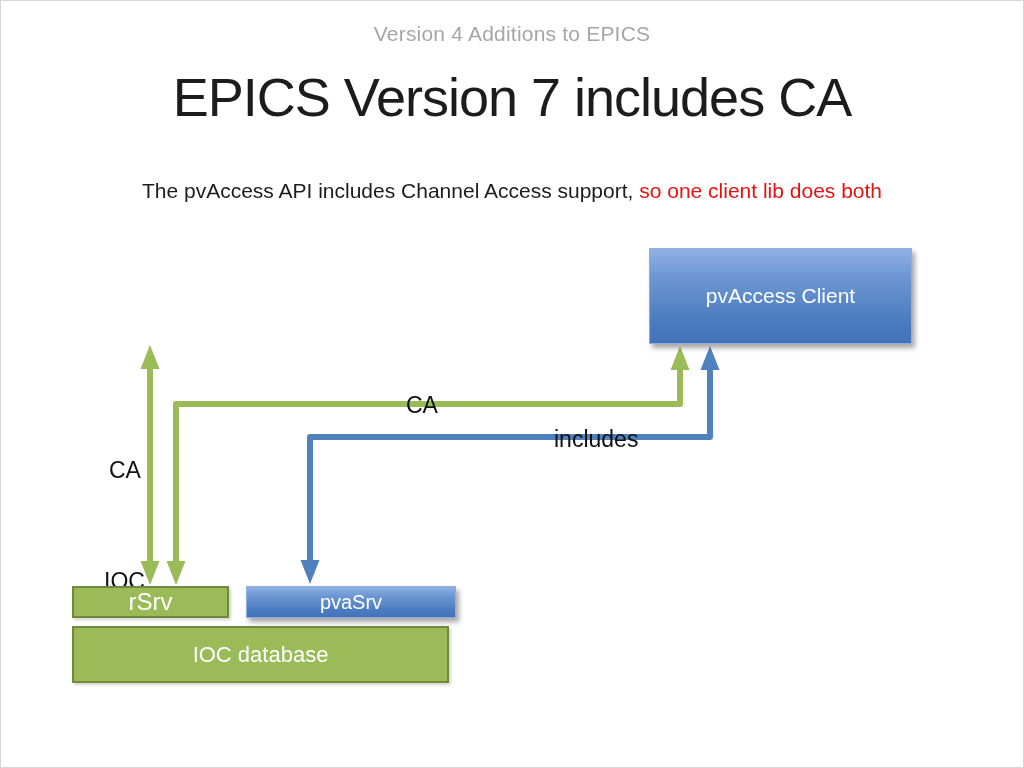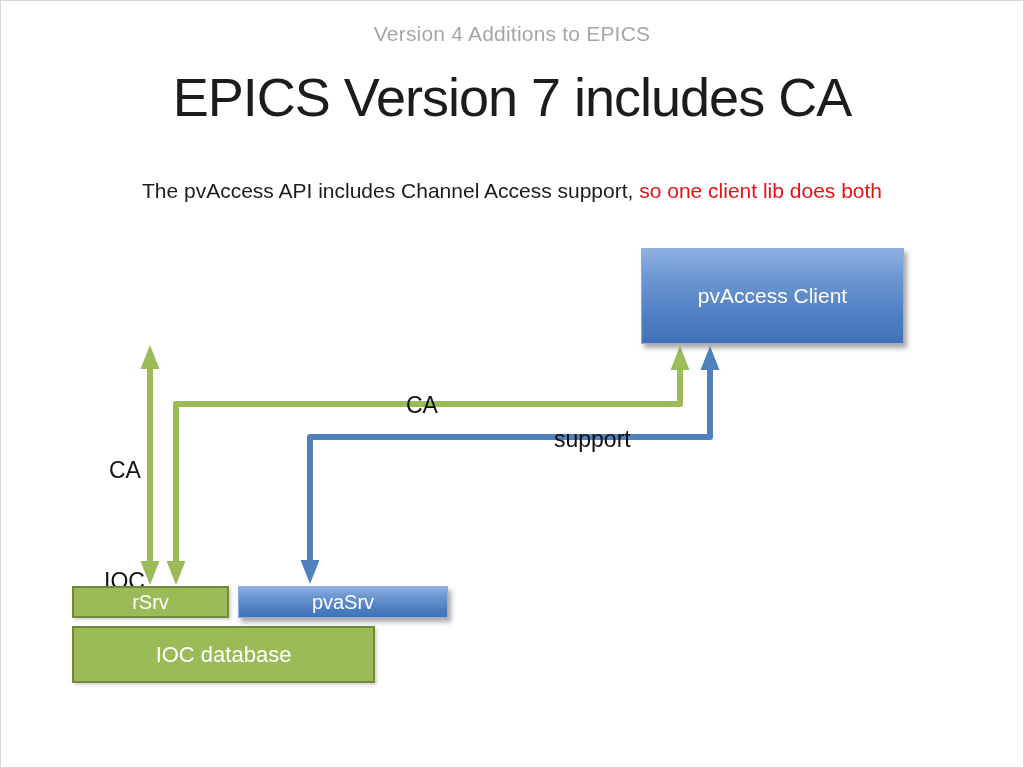--- a/index.html
+++ b/index.html
@@ -57,27 +57,28 @@
   }
   .green-box {
     background: #9bbb59;
     border: 2px solid #71893f;
     box-shadow: 2px 2px 3px rgba(0,0,0,0.18);
   }
   .blue-box {
     background: linear-gradient(180deg, #8fb0e2 0%, #6d97d2 30%, #4a7bc0 78%, #4372b8 100%);
     border: 1px solid #8fafdf;
     box-shadow: 3px 4px 5px rgba(60,60,60,0.45);
+    margin-left: 8px;
   }
 
   .box-cac   { left: 72px;  top: 246px; width: 290px; height: 97px;  font-size: 21px; }
   .box-pva   { left: 641px; top: 248px; width: 263px; height: 96px;  font-size: 21px; }
-  .box-rsrv  { left: 72px;  top: 586px; width: 157px; height: 32px;  font-size: 20px; }
+  .box-rsrv  { left: 72px;  top: 586px; width: 157px; height: 32px;  font-size: 24px; }
   .box-pvasrv{ left: 238px; top: 586px; width: 210px; height: 32px;  font-size: 20px; align-items: center; }
-  .box-iocdb { left: 72px;  top: 626px; width: 303px; height: 57px;  font-size: 22px; }
+  .box-iocdb { left: 72px;  top: 626px; width: 377px; height: 57px;  font-size: 22px; }
   .box-devio { left: 72px;  top: 690px; width: 377px; height: 40px;  font-size: 22px; }
 
   
   .conn-label {
     position: absolute;
     color: #111111;
     font-size: 23px;
     white-space: nowrap;
     margin-top: 20px;
   }
@@ -119,21 +120,21 @@
     </g>
 
     <g>
       <polyline points="710,369 710,437 310,437 310,561" fill="none" stroke="#4f81bd" stroke-width="6" stroke-linejoin="round"></polyline>
       <polygon points="710,346 700.5,370 719.5,370" fill="#4f81bd"></polygon>
       <polygon points="310,584 300.5,560 319.5,560" fill="#4f81bd"></polygon>
     </g>
   </svg>
 
   <div class="conn-label lbl-ca-top">CA</div>
-  <div class="conn-label lbl-pvaccess">support</div>
+  <div class="conn-label lbl-pvaccess">includes</div>
   <div class="conn-label lbl-ca-left">CA</div>
   <div class="conn-label lbl-ioc">IOC</div>
 
 
   <div class="dbox blue-box box-pva">
     <span>pvAccess Client</span>
   </div>
 
   <div class="dbox green-box box-rsrv">
     <span>rSrv</span>

